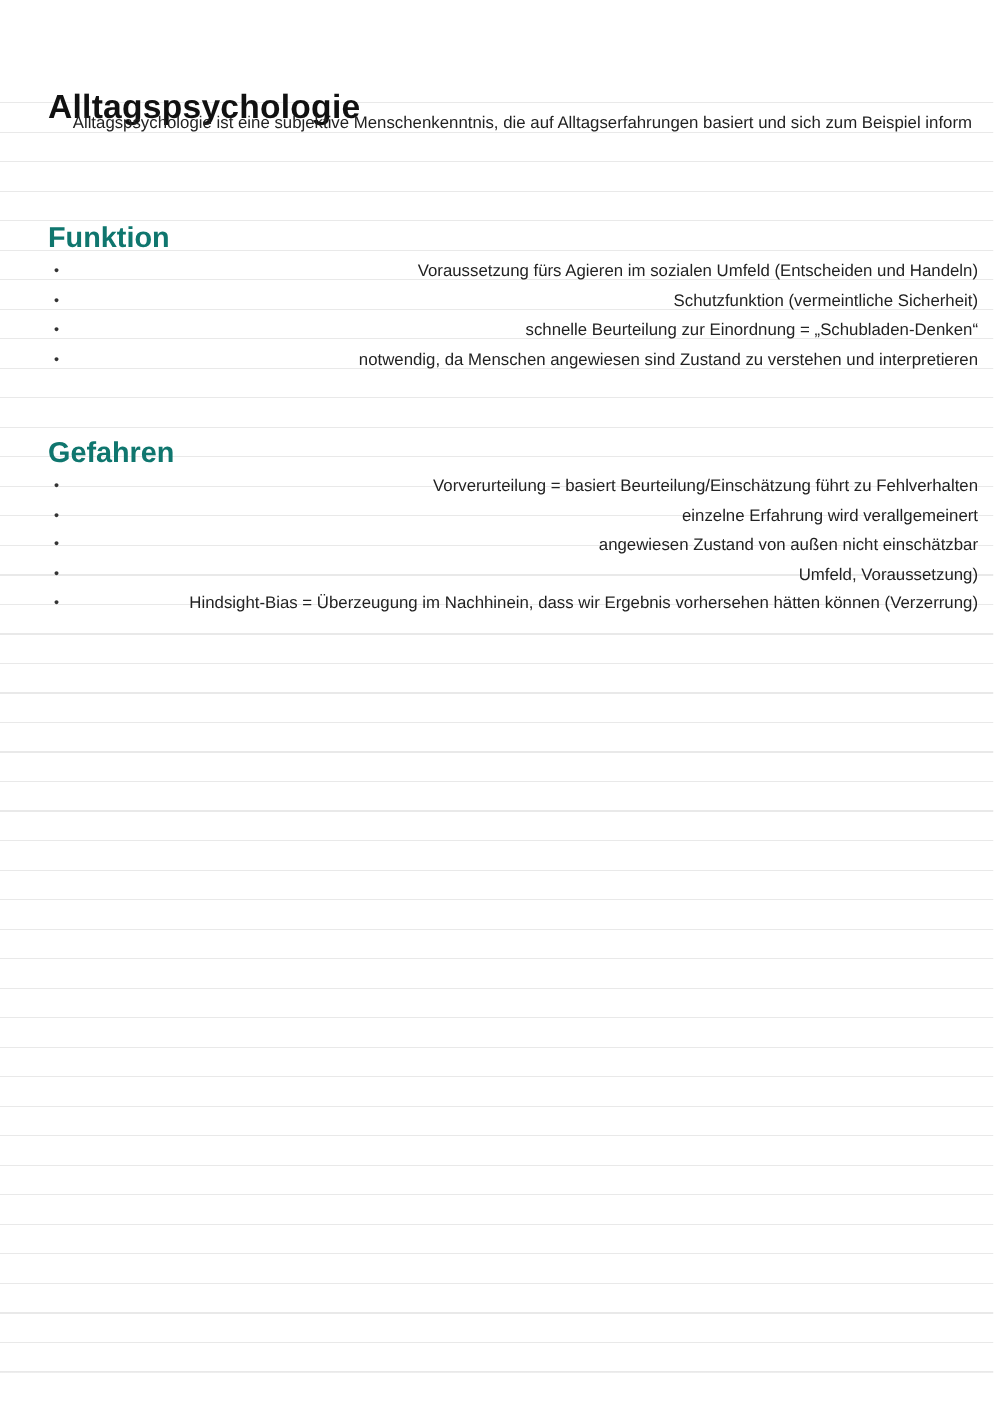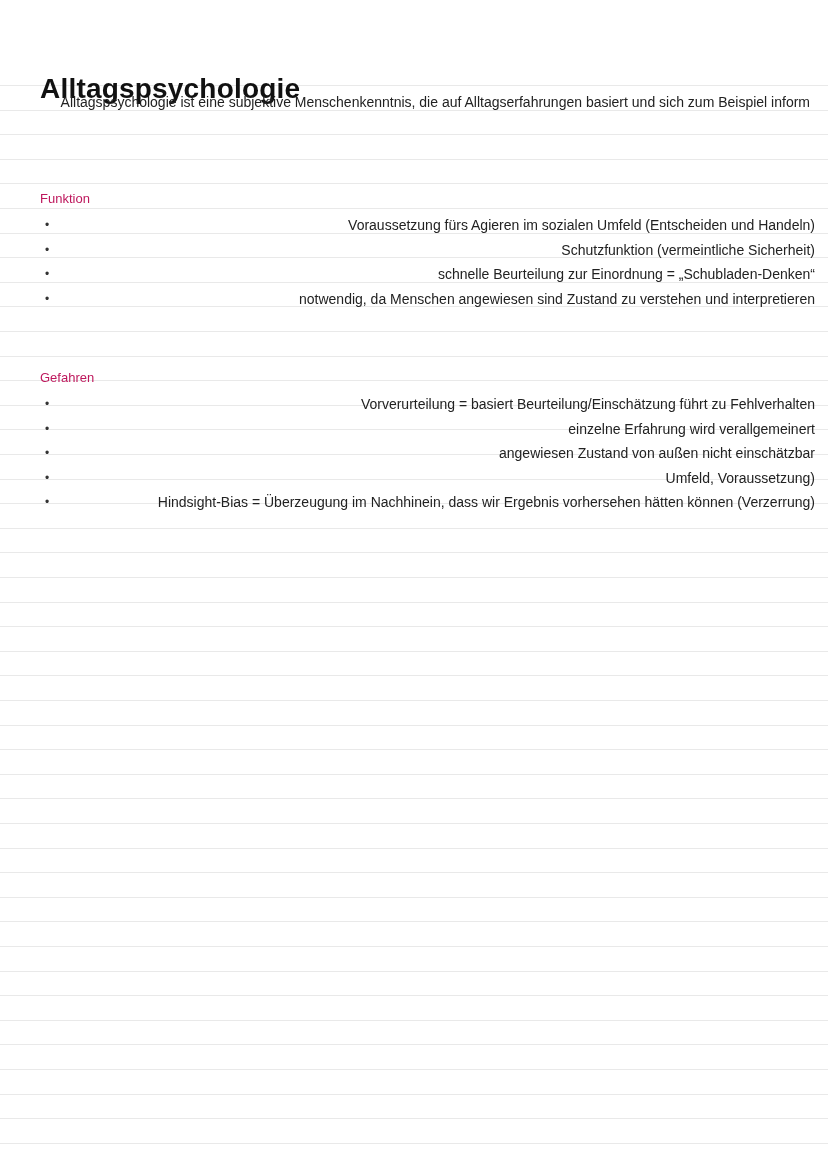--- a/index.html
+++ b/index.html
@@ -46,23 +46,23 @@
   }
   .text-line { display: block; white-space: nowrap; text-align: right; }
   .section {
     position: absolute;
     left: 40px;
     width: 775px;
   }
   .section-funktion { top: 185px; }
   .section-gefahren { top: 364px; }
   .section-heading {
-    font-size: 13px;
-    font-weight: 400;
-    color: #be185d;
+    font-size: 24px;
+    font-weight: 700;
+    color: #0f766e;
     line-height: 28px;
     height: 28px;
   }
   .bullets { margin: 0; padding: 0; list-style: none; }
   .bullet {
     position: relative;
     padding-left: 25px;
     font-size: 14px;
     line-height: 24.6px;
     color: #222222;

